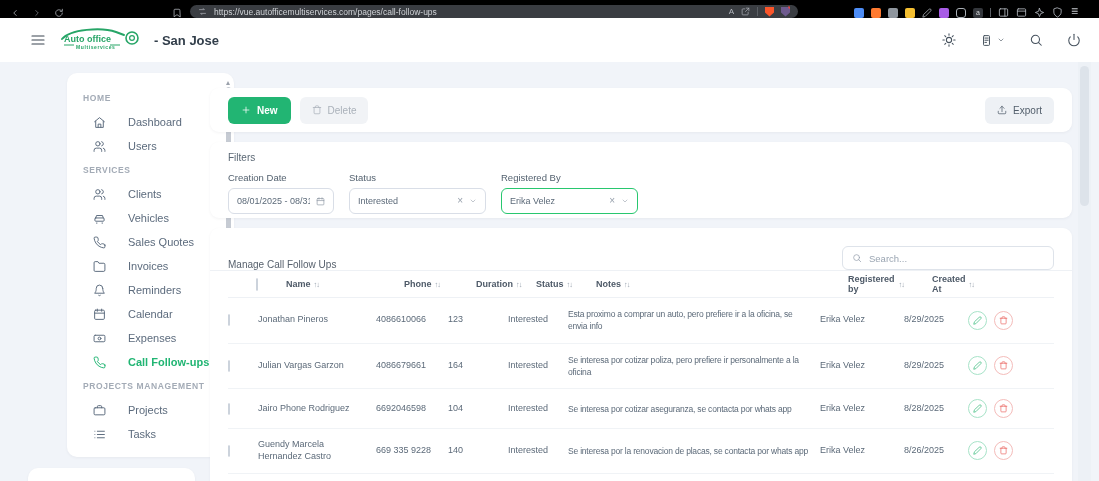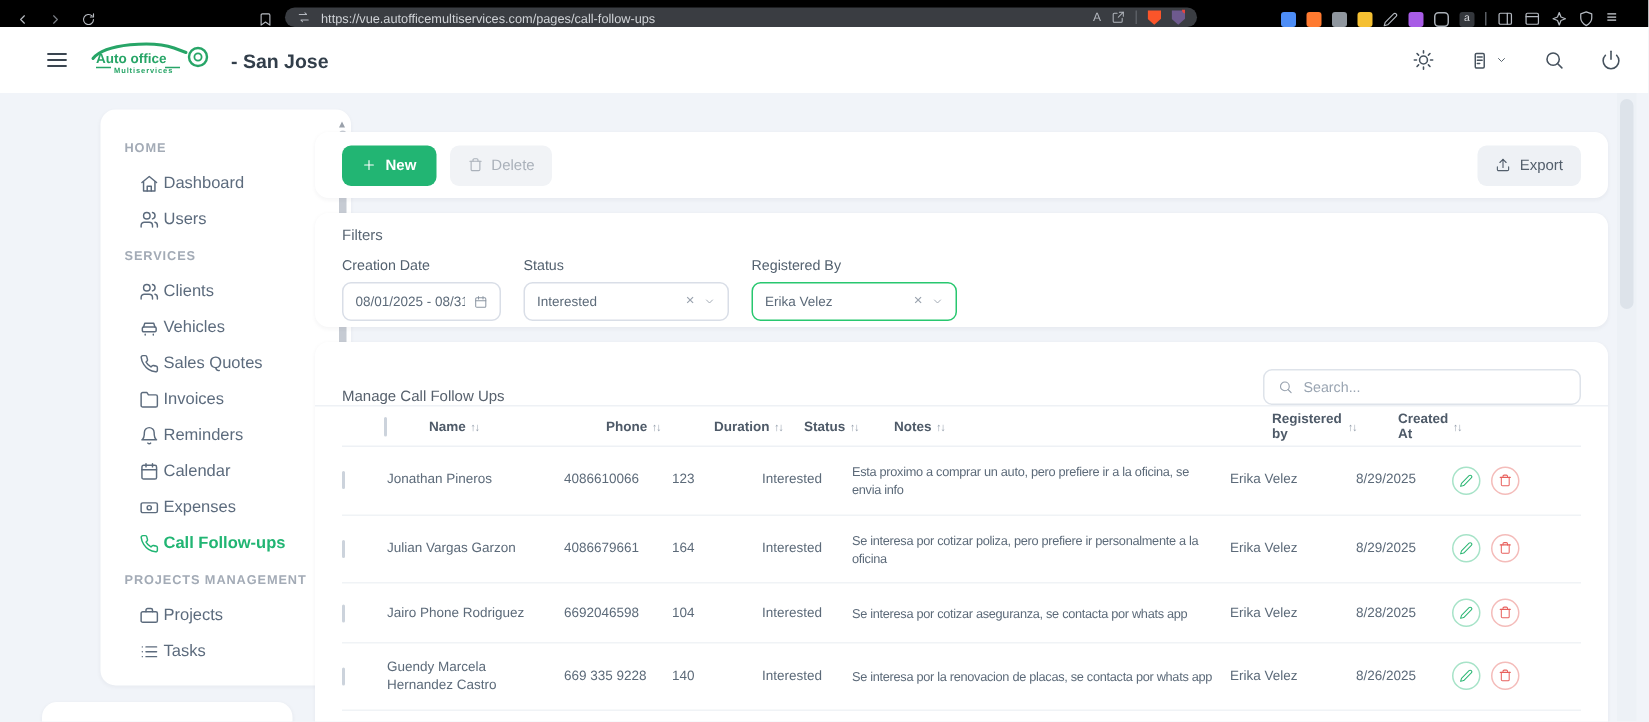--- a/index.html
+++ b/index.html
@@ -39,21 +39,21 @@
   .ham { color:#3a4550; margin-right:12px; }
   .brand { display:flex; align-items:center; gap:8px; }
   .brand-name { font-size:13px; font-weight:700; color:#323e4a; }
   .hdr-icons { margin-left:auto; display:flex; align-items:center; gap:24px; color:#46525e; }
   .lang-wrap { display:flex; align-items:center; gap:4px; }
 
   
   .sidebar-card { position:absolute; left:28px; top:73px; width:167px; height:384px; background:#fff; border-radius:10px; box-shadow:0 1px 3px rgba(30,40,60,.05); padding-top:13px; overflow:hidden;margin-left:39px; }
   .sidebar-card2 { position:absolute; left:28px; top:468px; width:167px; height:30px; background:#fff; border-radius:10px; box-shadow:0 1px 3px rgba(30,40,60,.05); }
   .sec-label { height:24px; display:flex; align-items:center; padding-left:16px; font-size:8.5px; font-weight:700; letter-spacing:.6px; color:#a3abb6; }
-  .side-item { height:24px; display:flex; align-items:center; gap:3px; padding-left:26px; font-size:11px; color:#5c6b7d; cursor:pointer; }
+  .side-item { height:24px; display:flex; align-items:center; gap:22px; padding-left:26px; font-size:11px; color:#5c6b7d; cursor:pointer; }
   .side-item.active { color:#21b573; font-weight:700; }
   .side-scroll { position:absolute; right:3px; top:8px; bottom:8px; width:5px; }
   .side-thumb { position:absolute; left:0; top:6px; bottom:10px; width:5px; border-radius:3px; background:#c6cbd3; }
   .tri-up { position:absolute; top:0; left:0; width:0;height:0; border-left:2.5px solid transparent;border-right:2.5px solid transparent;border-bottom:4px solid #9aa1ab; }
   .tri-dn { position:absolute; bottom:0; left:0; width:0;height:0; border-left:2.5px solid transparent;border-right:2.5px solid transparent;border-top:4px solid #9aa1ab; }
 
   
   .card { position:absolute; background:#fff; border-radius:9px; box-shadow:0 1px 3px rgba(30,40,60,.05); }
   .card-toolbar { left:210px; top:88px; width:862px; height:44px; display:flex; align-items:center; padding:0 18px; gap:9px; }
   .btn { height:27px; border-radius:6px; display:flex; align-items:center; gap:6px; font-size:10px; cursor:pointer; border:none; font-family:inherit; }

